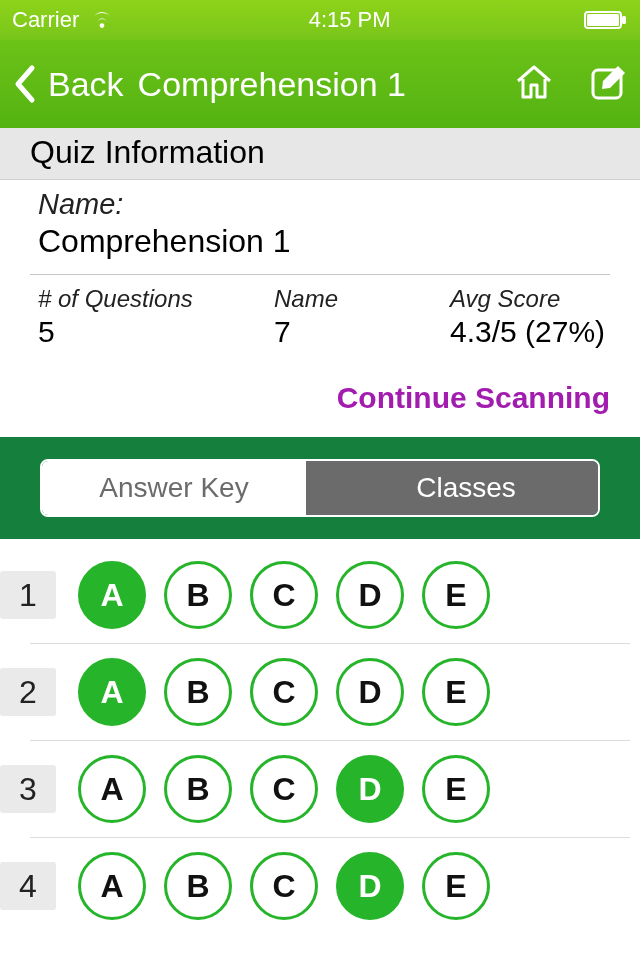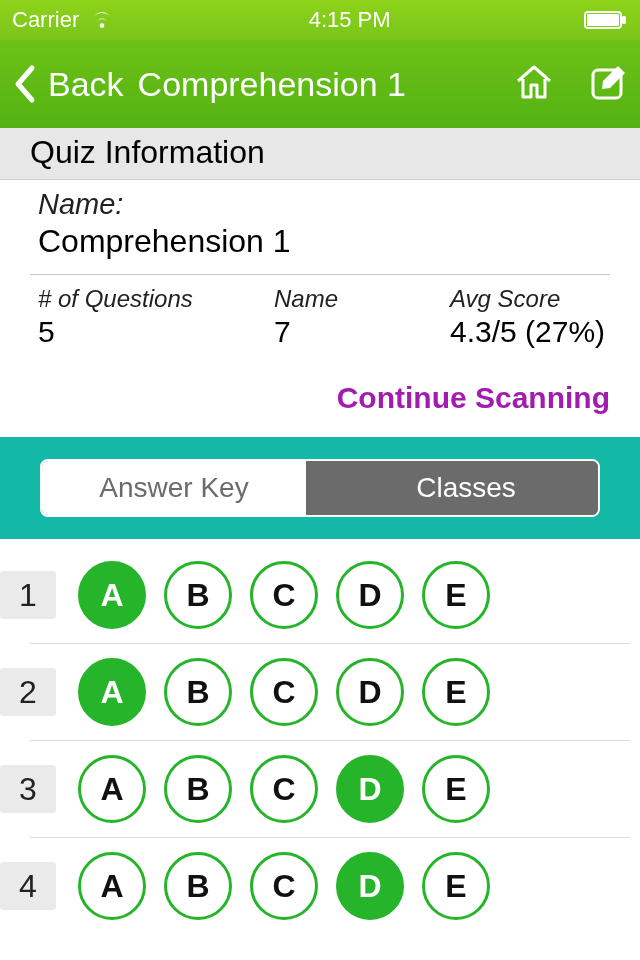--- a/index.html
+++ b/index.html
@@ -49,21 +49,21 @@
   .stat:nth-child(2){ width: 140px; }
   .stat-label { font-style: italic; font-size: 24px; color: #222; }
   .stat-value { font-size: 30px; margin-top: 2px; }
 
   .continue {
     color: #a21caf; font-size: 30px; font-weight: 700;
     text-align: right; padding: 18px 30px 22px 0; cursor: pointer;
   }
 
   
-  .seg-wrap { background: #14b8a6; padding: 22px 40px; }
+  .seg-wrap { background: #15803d; padding: 22px 40px; }
   .segmented {
     display: flex; border: 2px solid #fff; border-radius: 8px; overflow: hidden;
     height: 58px;
   }
   .seg-item {
     flex: 1; display: flex; align-items: center; justify-content: center;
     font-size: 28px; cursor: pointer;
   }
   .seg-active { background: #fff; color: #6b6b6b; }
   .seg-inactive { background: #6b6b6b; color: #fff; padding-left: 28px; }

